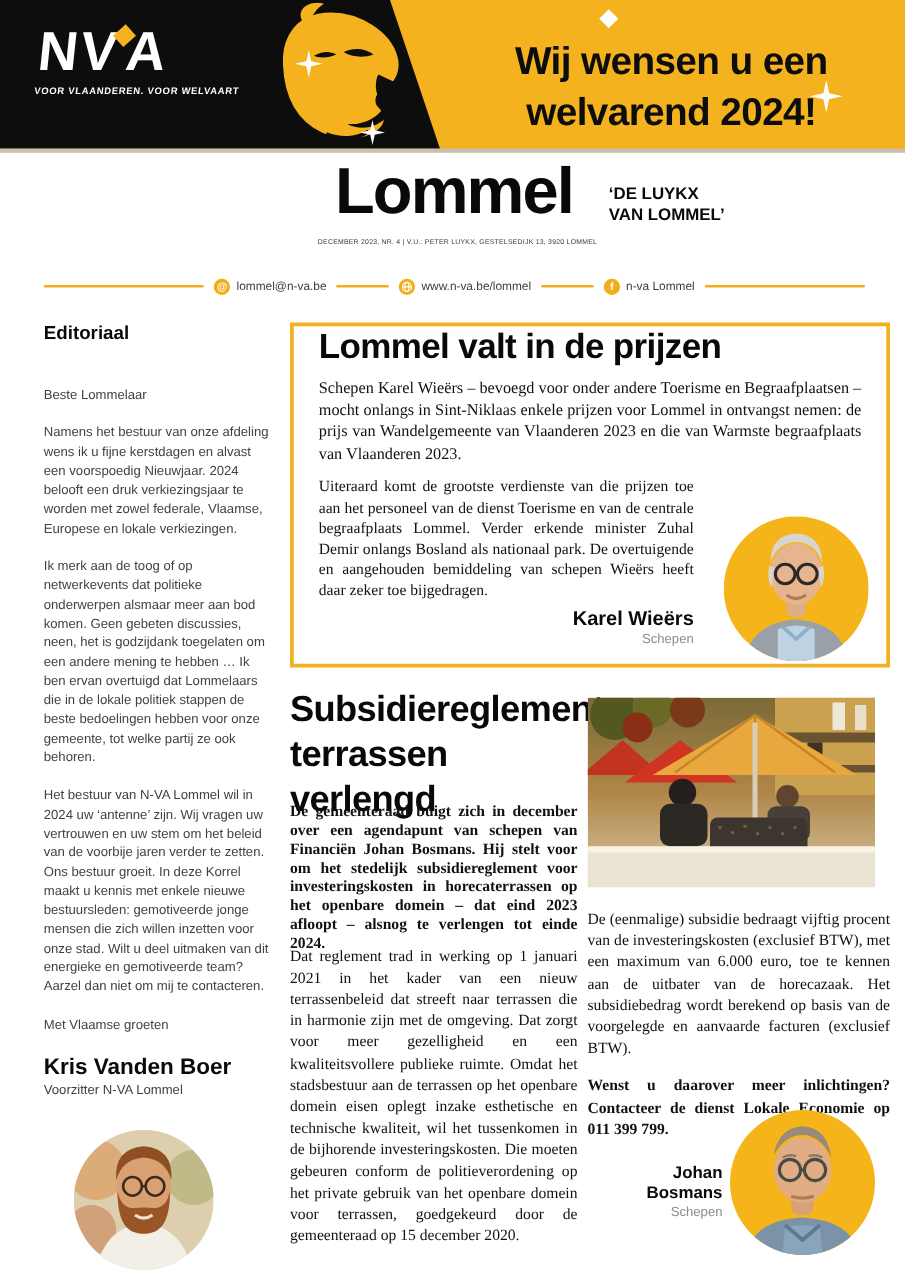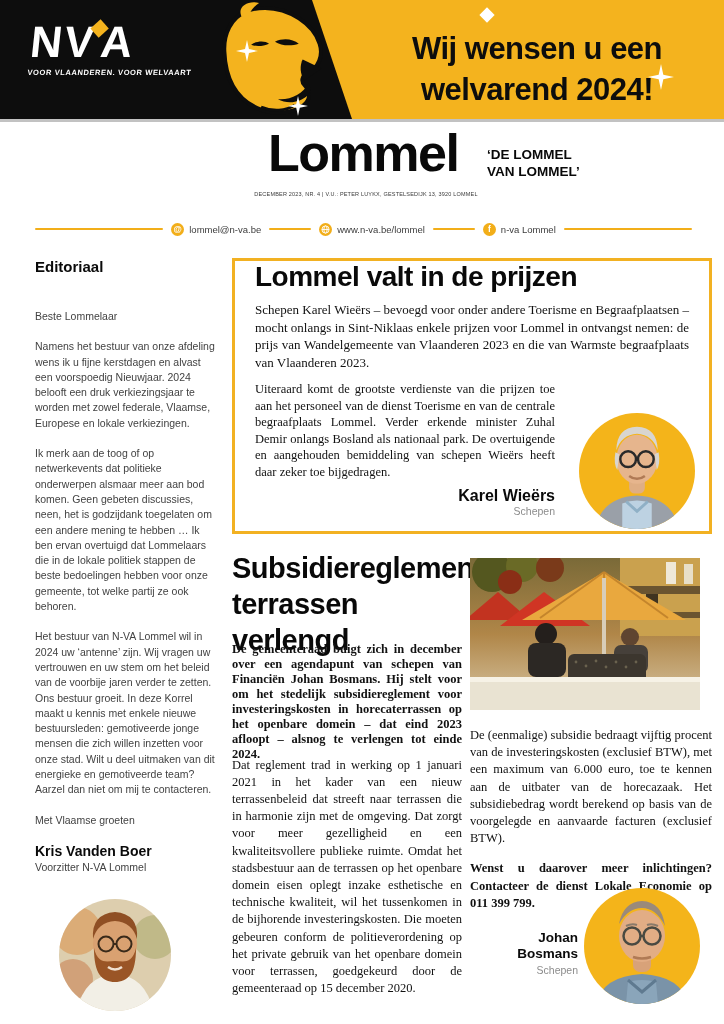--- a/index.html
+++ b/index.html
@@ -33,21 +33,21 @@
   .cline.mid{width:42px;}
   .citem{display:flex;align-items:center;gap:5px;font-size:9.5px;color:#3c3c3c;white-space:nowrap;cursor:pointer;}
   .cicon{width:13px;height:13px;border-radius:50%;background:#F2AE19;color:#fff;display:flex;
          align-items:center;justify-content:center;font-size:8.5px;font-weight:700;flex:0 0 13px;}
 
   
   .editorial{position:absolute;left:35px;top:258px;width:180px;color:#424242;}
   .edit-heading{font-size:15px;font-weight:800;color:#0a0a0a;margin:0 0 34px;}
   .edit-text{font-size:10.5px;line-height:15.3px;}
   .edit-text p{margin:0 0 15px;}
-  .edit-author{font-size:14px;font-weight:800;color:#0a0a0a;margin:6px 0 2px;}
+  .edit-author{font-size:18px;font-weight:800;color:#0a0a0a;margin:6px 0 2px;}
   .edit-role{font-size:10.5px;}
   .edit-photo{margin:26px 0 0 24px;width:112px;height:112px;border-radius:50%;overflow:hidden;}
 
   
   .box{position:absolute;left:232px;top:258px;width:480px;height:276px;border:3px solid #F2B122;
        box-sizing:border-box;padding:0 20px;background:#fff;}
   .box-title{font-size:28px;line-height:31px;font-weight:800;letter-spacing:-0.5px;color:#090909;margin:0 0 9px;}
   .box-lead{font-family:"Liberation Serif",serif;font-weight:400;font-size:13px;line-height:17.5px;
             text-align:justify;color:#111;margin:0 0 10px;}
   .box-body{width:300px;font-family:"Liberation Serif",serif;font-size:12.5px;line-height:16.6px;
@@ -112,21 +112,21 @@
     <svg class="sparkle" style="left:478px;top:6px" width="18" height="18" viewBox="-10 -10 20 20">
       <rect x="-6" y="-6" width="12" height="12" transform="rotate(45)" fill="#fff"></rect>
       </svg>
     <svg class="sparkle" style="left:648px;top:64px" width="26" height="26" viewBox="-14 -14 28 28">
       <polygon points="0,-14 2.5,-2.5 14,0 2.5,2.5 0,14 -2.5,2.5 -14,0 -2.5,-2.5" fill="#fff"></polygon>
       </svg>
   </div>
 
   <div class="masthead-title">Lommel</div>
   <div class="masthead-korrel">
-    <div>‘DE LOMMEL</div>
+    <div>‘DE LUYKX</div>
     <div>VAN LOMMEL’</div>
   </div>
   <div class="masthead-colofon">DECEMBER 2023, NR. 4  |  V.U.: PETER LUYKX, GESTELSEDIJK 13, 3920 LOMMEL</div>
 
   <div class="contactbar">
     <div class="cline grow"></div>
     <div class="citem">
       <span class="cicon">@</span>
       <span>lommel@n-va.be</span>
     </div>

